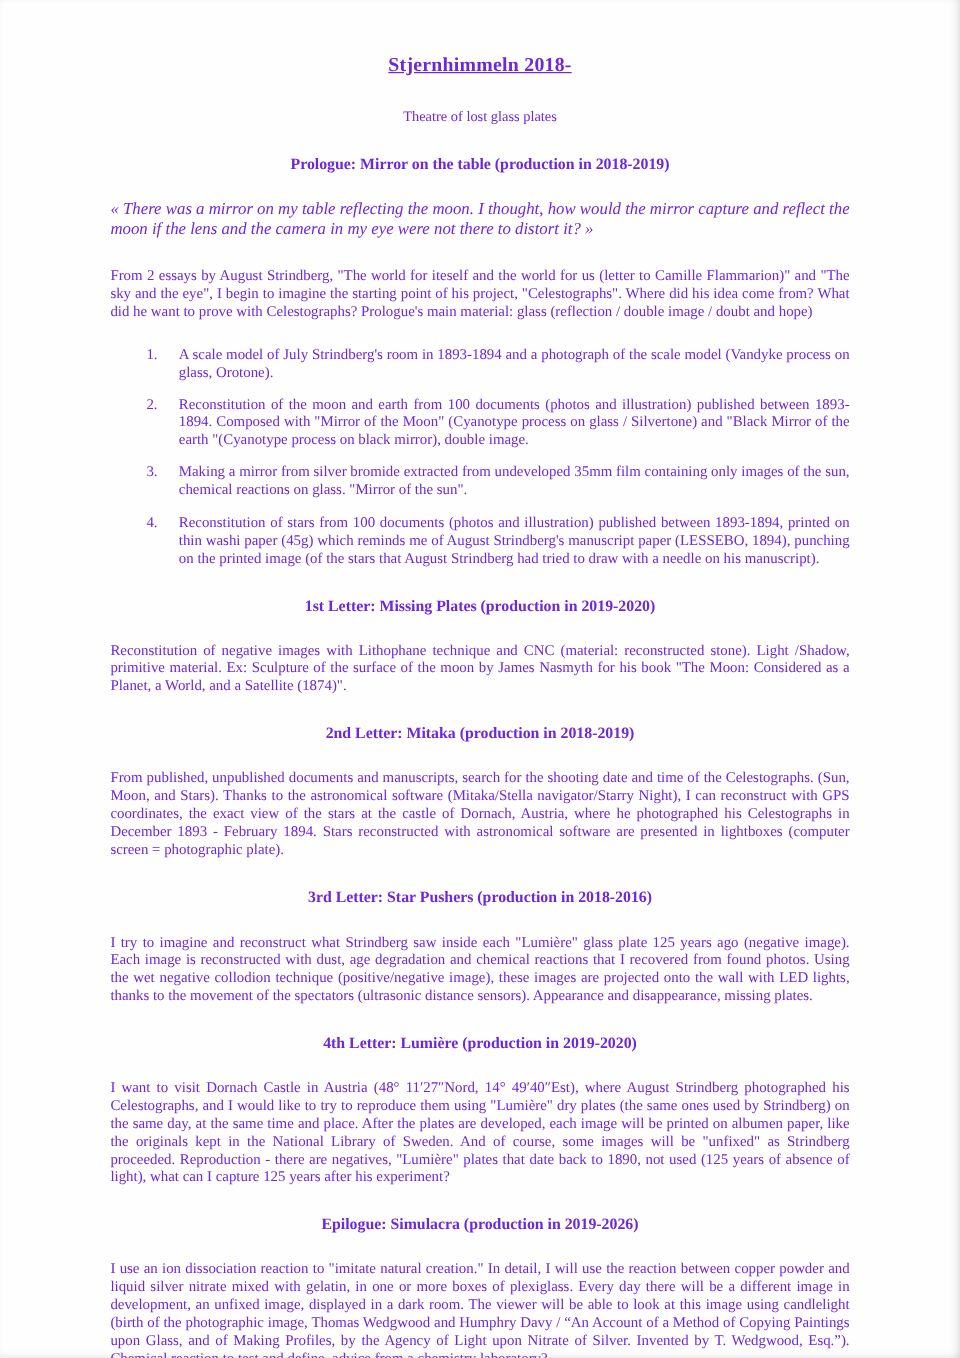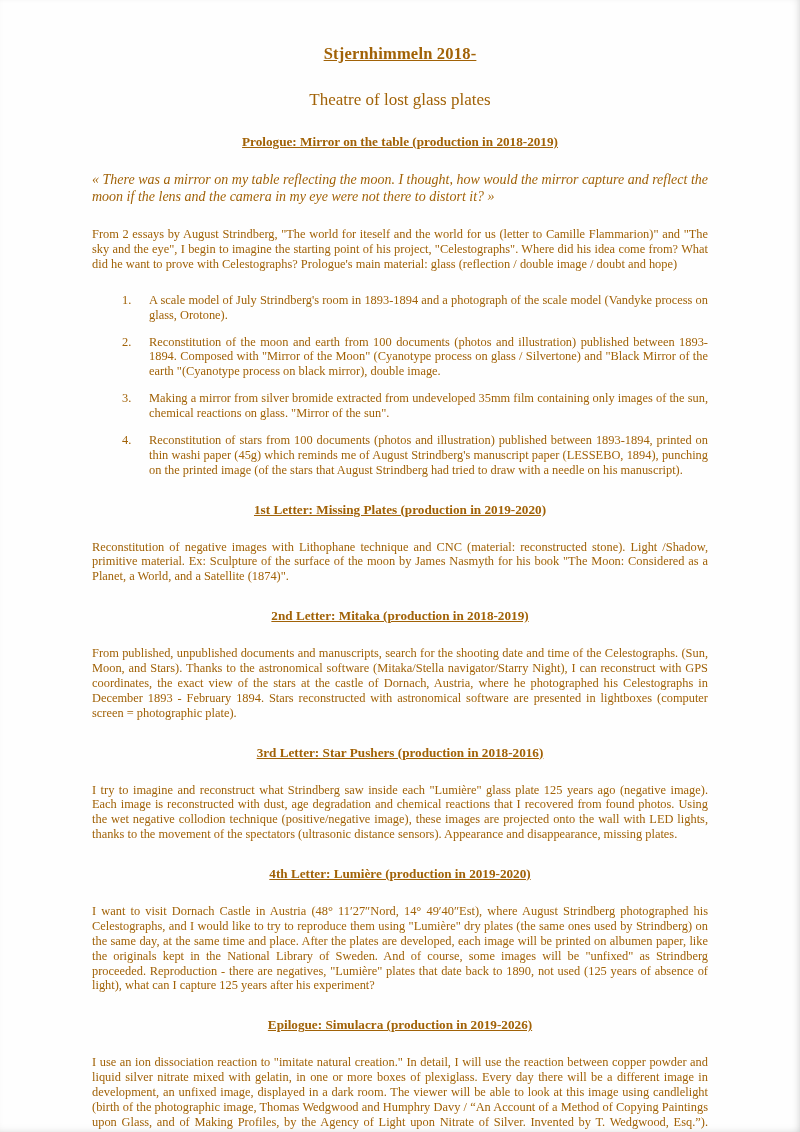--- a/index.html
+++ b/index.html
@@ -9,45 +9,44 @@
   }
   .page {
     position: relative;
     width: 800px;
     height: 1132px;
     margin: 0 auto;
     box-sizing: border-box;
     background: #fefefe;
     padding: 44px 92px 0 92px;
     font-family: "Liberation Serif", "DejaVu Serif", serif;
-    color: #a16207;
+    color: #6d28d9;
     overflow: hidden;
     box-shadow: inset -5px 0 9px -5px rgba(0,0,0,0.18),
                 inset 0 -5px 9px -5px rgba(0,0,0,0.10);
   }
   .doc-title {
     margin: 0 0 0 0;
     text-align: center;
     font-size: 16.5px;
     font-weight: bold;
     text-decoration: underline;
     letter-spacing: 0.2px;
   }
   .doc-subtitle {
     margin: 26px 0 0 0;
     text-align: center;
-    font-size: 17px;
+    font-size: 12px;
     font-weight: normal;
   }
   .section-heading {
     margin: 24px 0 0 0;
     text-align: center;
     font-size: 13.2px;
     font-weight: bold;
-    text-decoration: underline;
   }
   .quote {
     margin: 21px 0 0 0;
     font-style: italic;
     font-size: 14px;
     line-height: 1.22;
     text-align: justify;
   }
   .body-para {
     margin: 22px 0 0 0;

